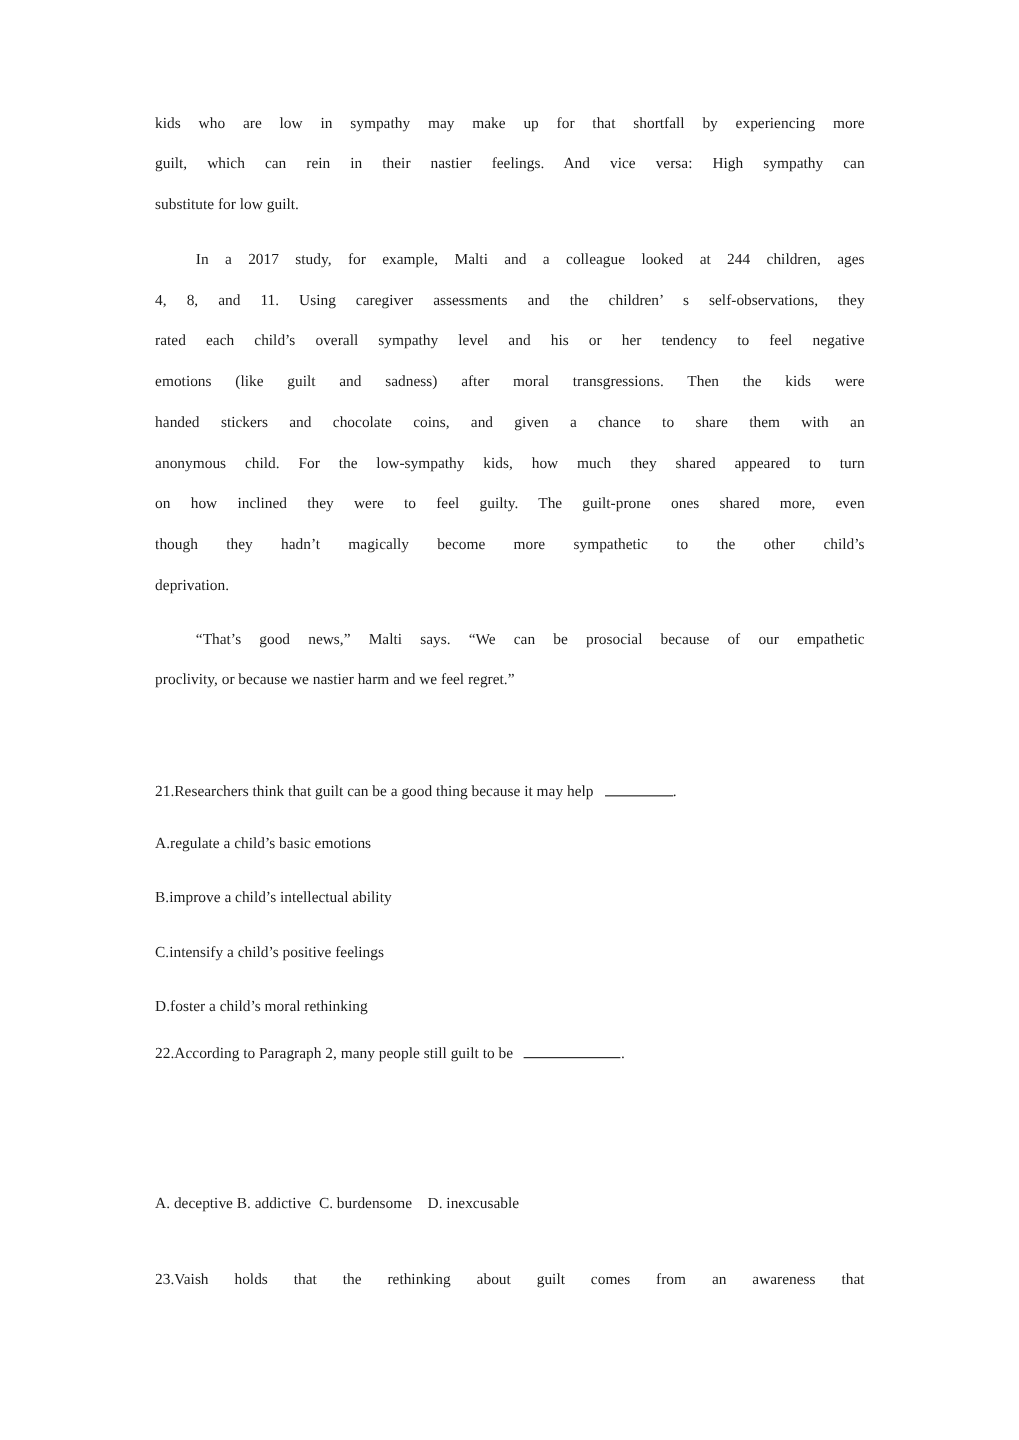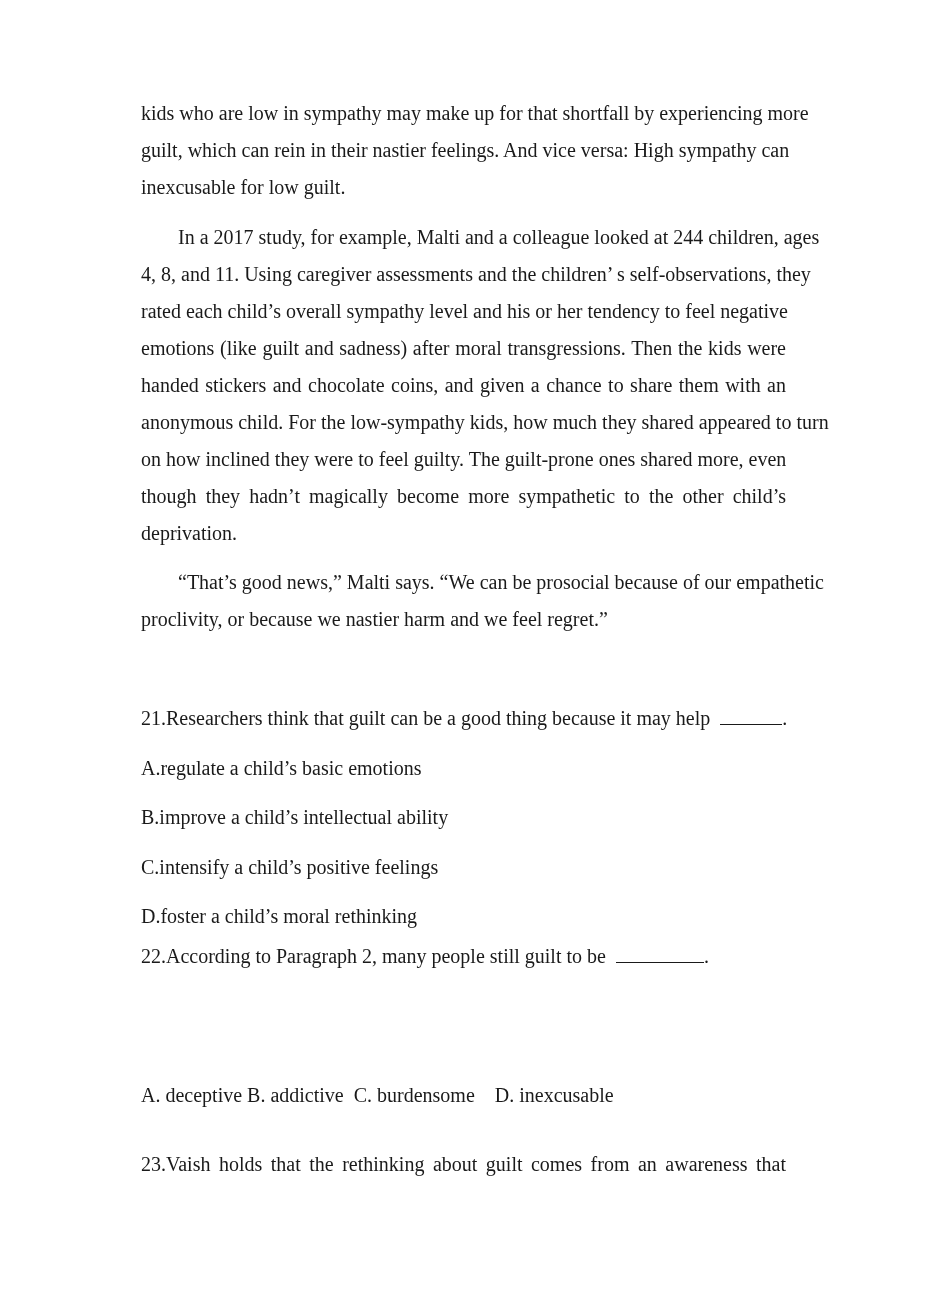--- a/index.html
+++ b/index.html
@@ -17,21 +17,21 @@
     }
     .page {
       position: absolute;
       left: 141px;
       top: 0;
       width: 645px;
     }
     .line {
       position: absolute;
       left: 0;
-      font-size: 20px;
+      font-size: 14px;
       line-height: 22px;
       white-space: nowrap;
     }
     .just {
       width: 645px;
       text-align: justify;
       text-align-last: justify;
     }
     .indent { left: 37px; width: 608px; }
     .blank {
@@ -42,21 +42,21 @@
       margin-left: 10px;
     }
   </style>
 </head>
 <body>
 
 <div class="page">
 
   <div class="line just" style="top:102px">kids who are low in sympathy may make up for that shortfall by experiencing more</div>
   <div class="line just" style="top:139px">guilt, which can rein in their nastier feelings. And vice versa: High sympathy can</div>
-  <div class="line" style="top:176px">inexcusable for low guilt.</div>
+  <div class="line" style="top:176px">substitute for low guilt.</div>
 
   <div class="line just indent" style="top:226px">In a 2017 study, for example, Malti and a colleague looked at 244 children, ages</div>
   <div class="line just" style="top:263px">4, 8, and 11. Using caregiver assessments and the children’ s self-observations, they</div>
   <div class="line just" style="top:300px">rated each child’s overall sympathy level and his or her tendency to feel negative</div>
   <div class="line just" style="top:337px">emotions (like guilt and sadness) after moral transgressions. Then the kids were</div>
   <div class="line just" style="top:374px">handed stickers and chocolate coins, and given a chance to share them with an</div>
   <div class="line just" style="top:411px">anonymous child. For the low-sympathy kids, how much they shared appeared to turn</div>
   <div class="line just" style="top:448px">on how inclined they were to feel guilty. The guilt-prone ones shared more, even</div>
   <div class="line just" style="top:485px">though they hadn’t magically become more sympathetic to the other child’s</div>
   <div class="line" style="top:522px">deprivation.</div>

